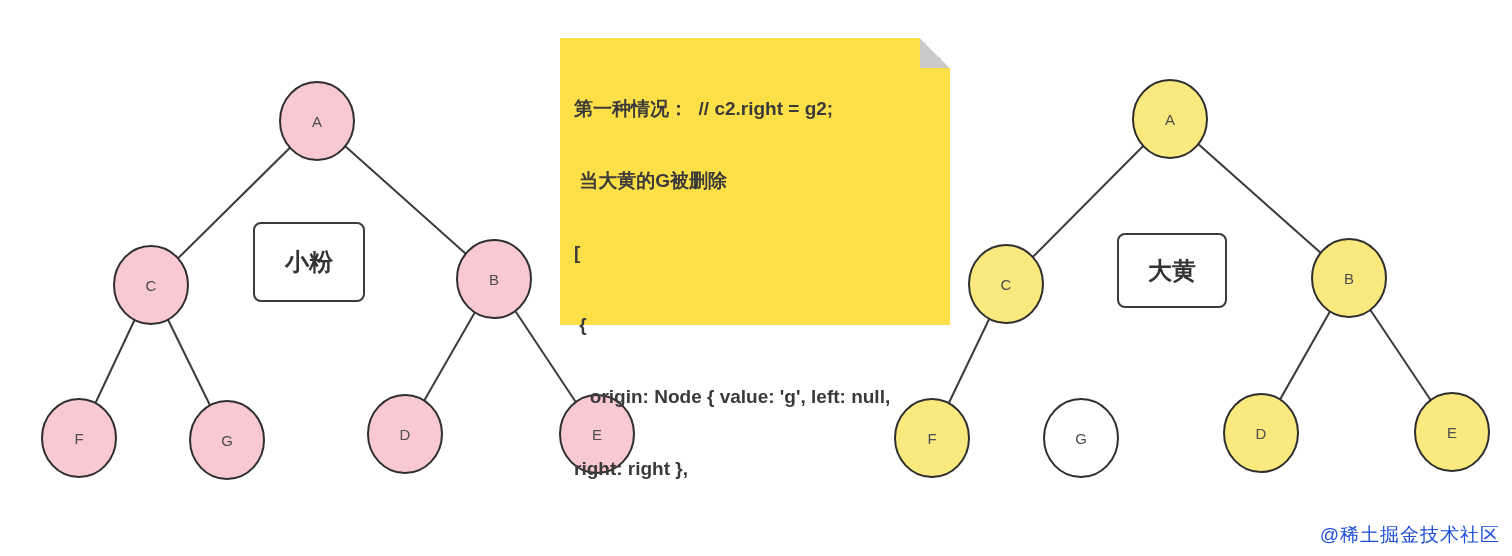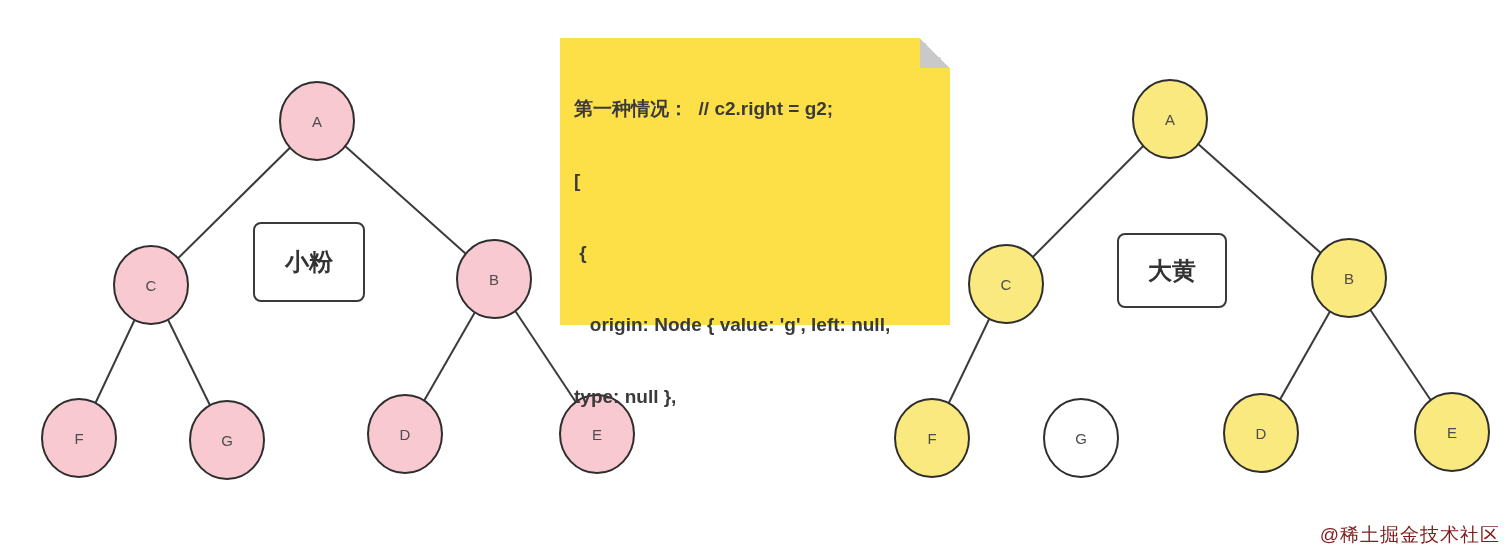--- a/index.html
+++ b/index.html
@@ -47,21 +47,21 @@
     font-weight: bold;
     color: #333333;
   }
   .label-box.left-tree  { left: 253px; top: 222px; width: 112px; height: 80px; }
   .label-box.right-tree { left: 1117px; top: 233px; width: 110px; height: 75px; }
 
   .watermark {
     position: absolute;
     right: 12px; bottom: 8px;
     font-size: 19px;
-    color: #7f1d1d;
+    color: #1d4ed8;
     letter-spacing: 1px;
   }
 </style>
 </head>
 <body>
 
 <div class="canvas">
 
   <svg id="tree-svg" width="1512" height="556">
       <line x1="317" y1="121" x2="151" y2="285" stroke="#3b3b3b" stroke-width="2"></line>
@@ -106,24 +106,25 @@
     </svg>
 
   <div class="label-box right-tree">大黄</div>
 
   <div class="label-box left-tree">小粉</div>
 
   <div class="note" style="background: #fde047;">
     <div class="note-fold" style="background: linear-gradient(to left bottom, rgb(255, 255, 255) 50%, rgb(201, 201, 201) 50%);"></div>
     <div class="note-text" style="color: rgb(58, 58, 58);">
       <div>第一种情况：  // c2.right = g2;</div>
+      <div> 当大黄的G被删除</div>
       <div>[</div>
       <div> {</div>
       <div>   origin: Node { value: 'g', left: null,</div>
-      <div>type: null },</div>
+      <div>right: right },</div>
       
       
       
     </div>
   </div>
 
   <div class="watermark">@稀土掘金技术社区</div>
 
 </div>
 

